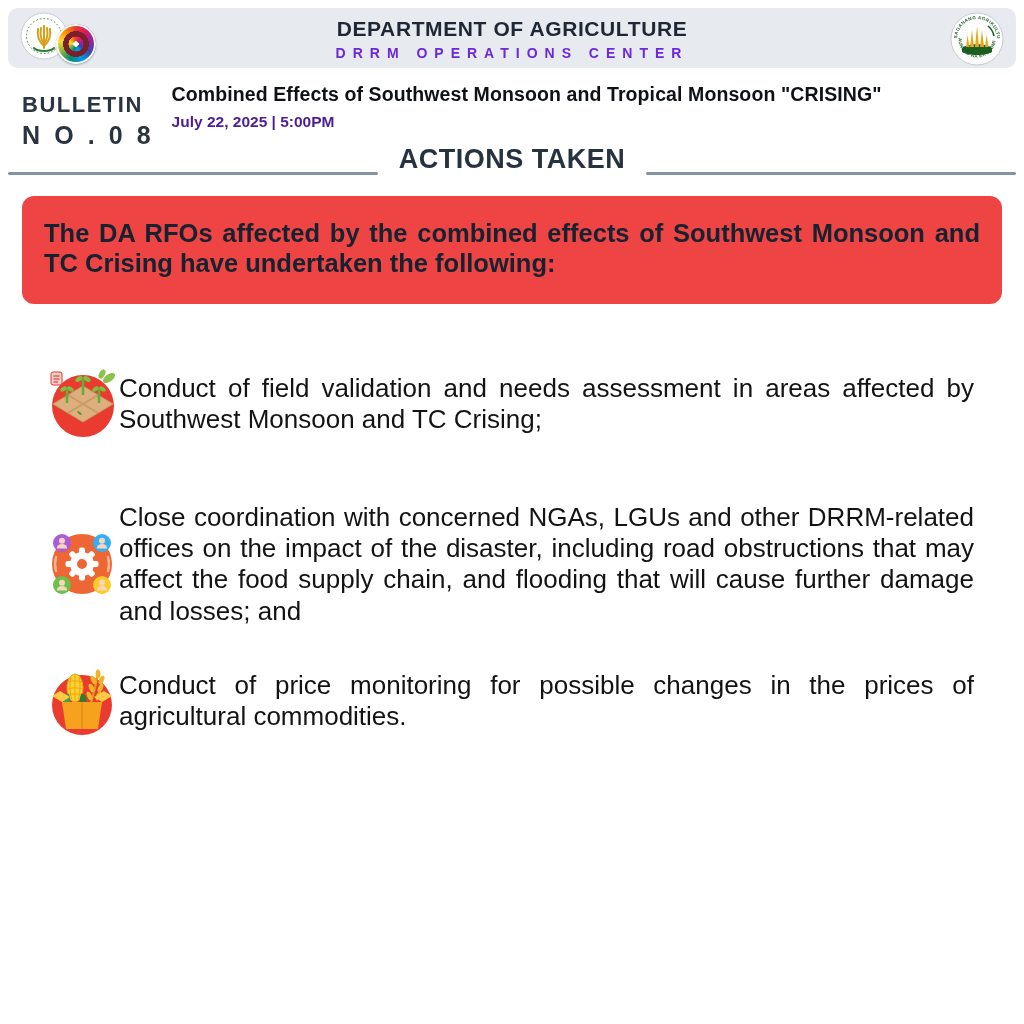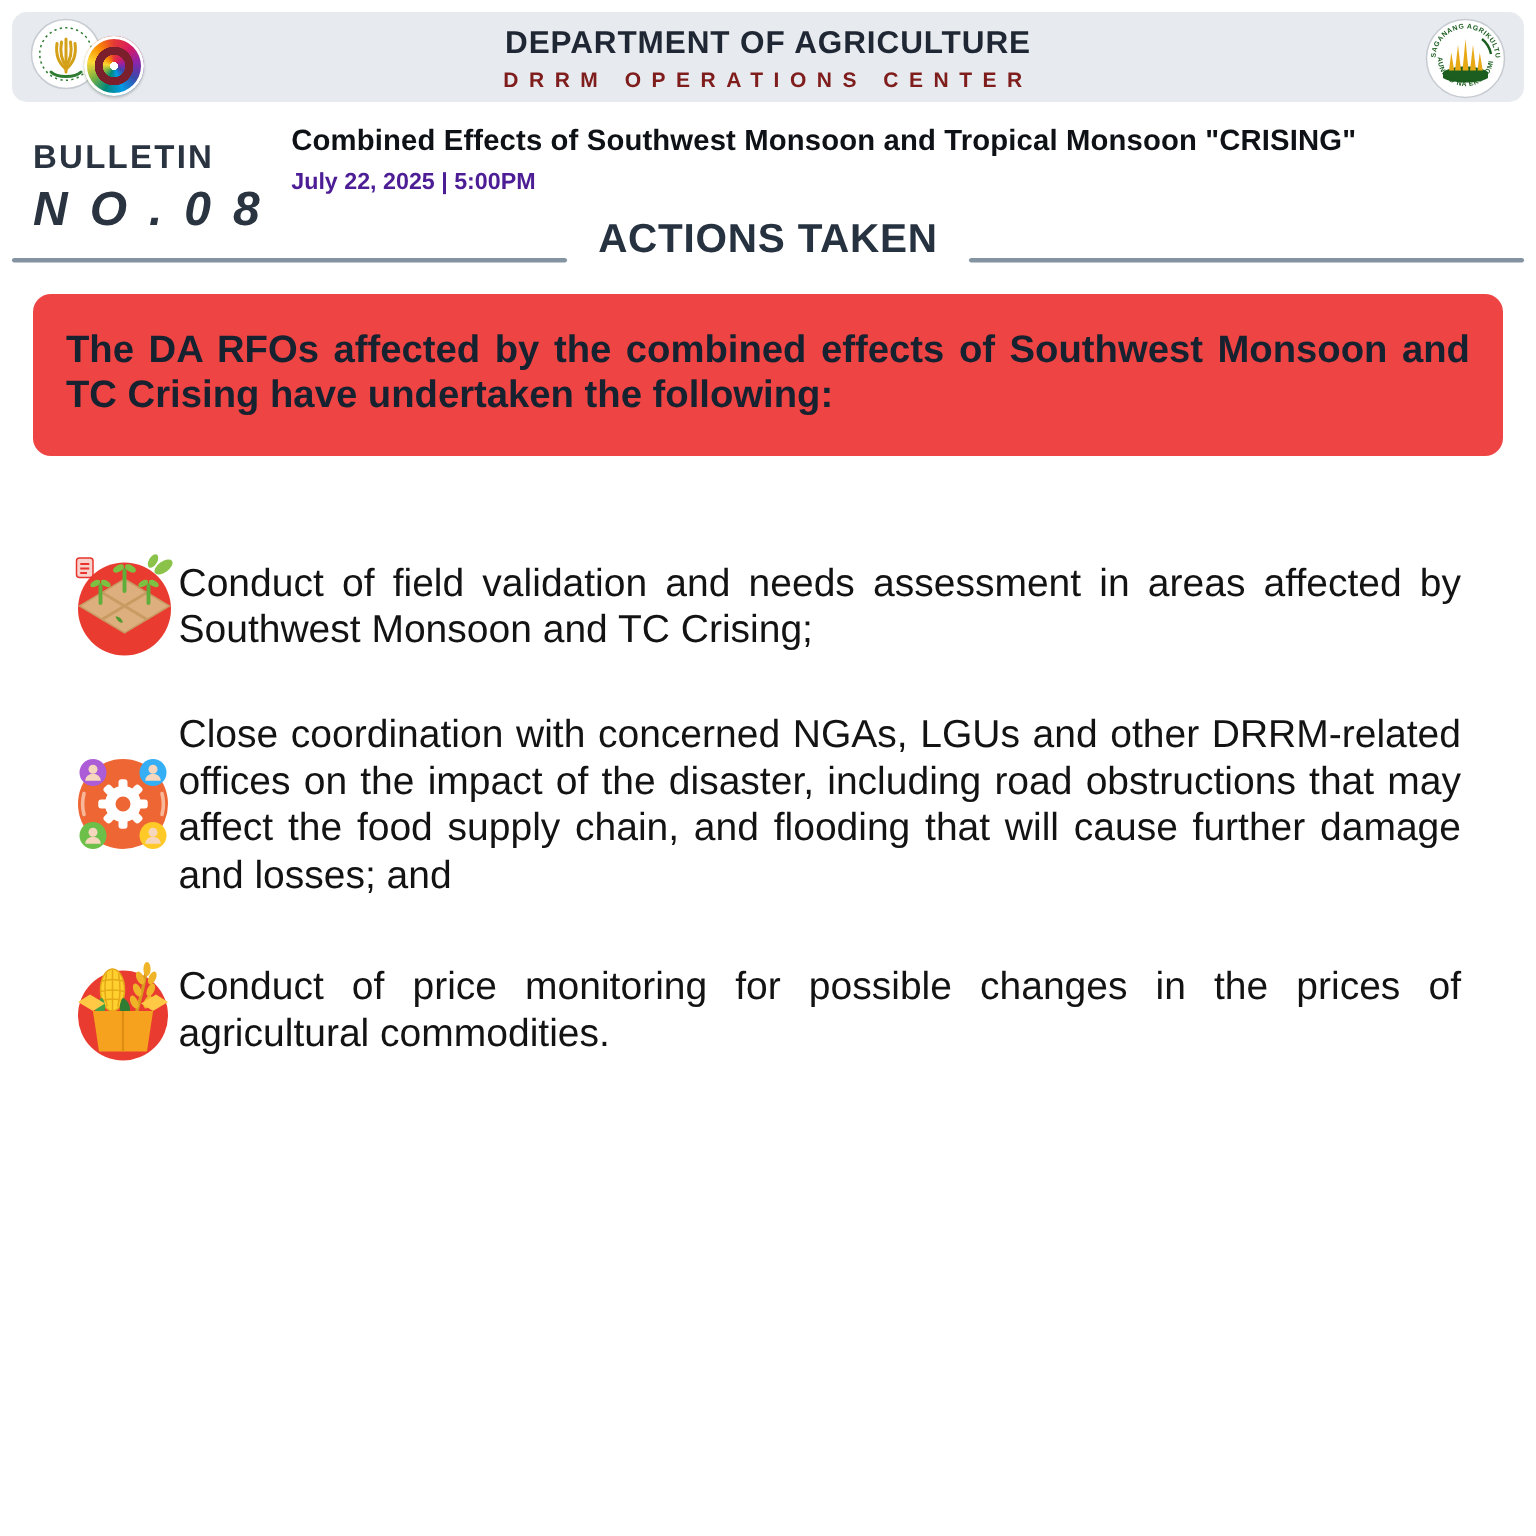--- a/index.html
+++ b/index.html
@@ -5,58 +5,58 @@
   * { margin:0; padding:0; box-sizing:border-box; }
   html,body { background:#ffffff; }
   body { font-family:"Liberation Sans", sans-serif; }
   .page { position:relative; width:1024px; height:748px; background:#ffffff; overflow:hidden; }
 
   
   .topbar { position:absolute; left:8px; right:8px; top:8px; height:60px;
             background:#E7EAEE; border-radius:10px; }
   .header-titles { position:absolute; left:110px; right:110px; top:9px; text-align:center; }
   .org-title { font-size:21px; font-weight:800; letter-spacing:0.6px; color:#1E2733; }
-  .org-subtitle { font-size:14px; font-weight:600; letter-spacing:7px; color:#7f1d1d; margin-top:4px; }
+  .org-subtitle { font-size:14px; font-weight:600; letter-spacing:7px; color:#6d28d9; margin-top:4px; }
   .logo-left { position:absolute; left:12px; top:2px; width:86px; height:56px; }
   .seal { position:absolute; left:0; top:2px; }
   .ring-logo { position:absolute; left:36px; top:14px; width:40px; height:40px; border-radius:50%;
     background:
       radial-gradient(circle at 50% 50%, #ffffff 0 9%, rgba(0,0,0,0) 10%),
       radial-gradient(circle at 50% 50%, rgba(0,0,0,0) 0 26%, #7a1f2b 27% 45%, rgba(0,0,0,0) 46%),
       conic-gradient(#e53935,#d81b60,#8e24aa,#3949ab,#039be5,#00897b,#7cb342,#fdd835,#fb8c00,#e53935);
     box-shadow: inset 0 0 0 2px #ffffff, 0 1px 2px rgba(0,0,0,.25);
   }
   .logo-right { position:absolute; right:12px; top:4px; width:54px; height:54px; }
 
   
   .bulletin-row { position:absolute; left:22px; top:80px; right:20px; display:flex; gap:15px; }
   .bulletin-no { flex:none; color:#2A3340;margin-top:12px; }
   .bulletin-word { font-size:22px; font-weight:600; letter-spacing:1.5px; }
-  .bulletin-num { font-size:32px; font-weight:900; letter-spacing:6px; margin-top:3px;font-style:italic; }
+  .bulletin-num { font-size:25px; font-weight:900; letter-spacing:6px; margin-top:3px; }
   .bulletin-info { padding-top:3px; }
   .bulletin-title { font-size:19.5px; font-weight:800; color:#0E1116; letter-spacing:0.1px; }
   .bulletin-date { font-size:15.5px; font-weight:700; color:#4c1d95; margin-top:7px; }
 
   
   .section-divider { position:absolute; left:8px; right:8px; top:144px;
                      display:flex; align-items:flex-end; gap:21px; }
   .divider-line { flex:1; height:3px; background:#8493A1; border-radius:2px; }
   .section-heading { font-size:27px; font-weight:800; color:#273241; letter-spacing:0.5px; }
 
   
   .intro-box { position:absolute; left:22px; right:22px; top:196px;
                background:#ef4444; border-radius:12px; padding:22px 22px 26px; }
   .intro-text { font-size:25.5px; font-weight:600; color:#16222F;
                 line-height:1.18; text-align:justify; }
 
   
   .actions { position:absolute; left:45px; right:50px; top:300px; }
   .action-item { display:flex; align-items:center; }
   .action-item.first  { margin-top:62px; }
-  .action-item.second { margin-top:28px; }
+  .action-item.second { margin-top:56px; }
   .action-item.third  { margin-top:34px; }
   .action-icon { flex:none; width:74px; }
   .action-text { flex:1; font-size:26px; font-weight:400; color:#131313;
                  line-height:1.2; text-align:justify; }
 </style>
 </head>
 <body>
 
 <div class="page">
 

